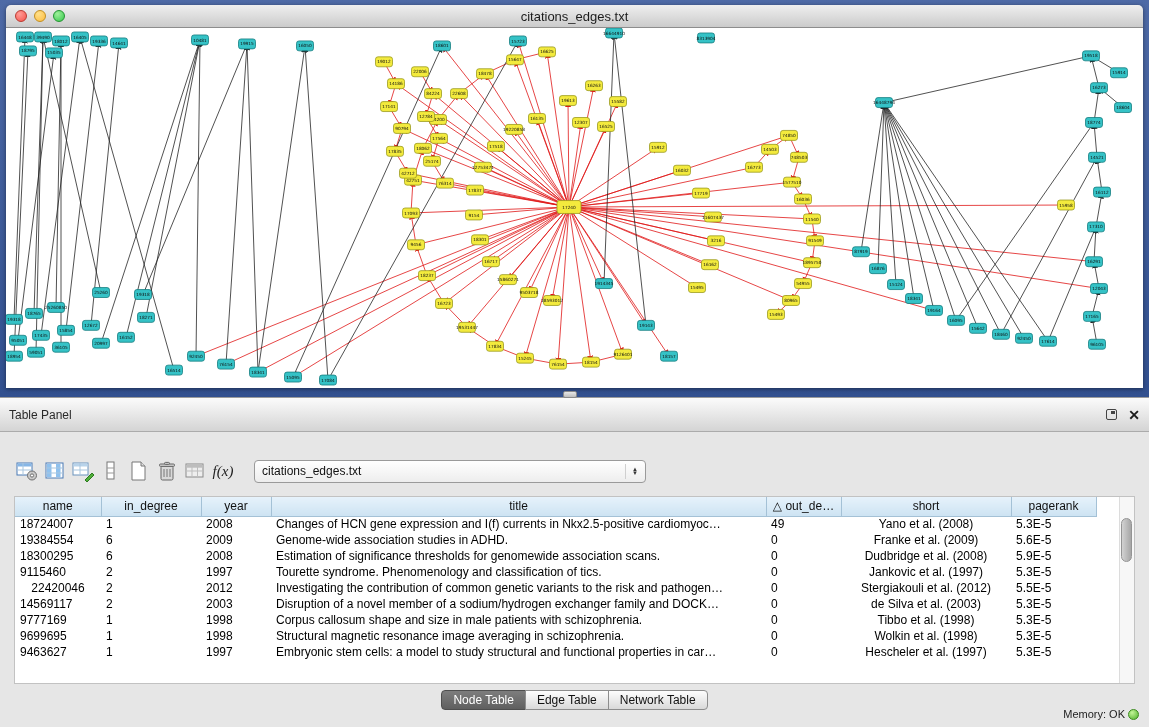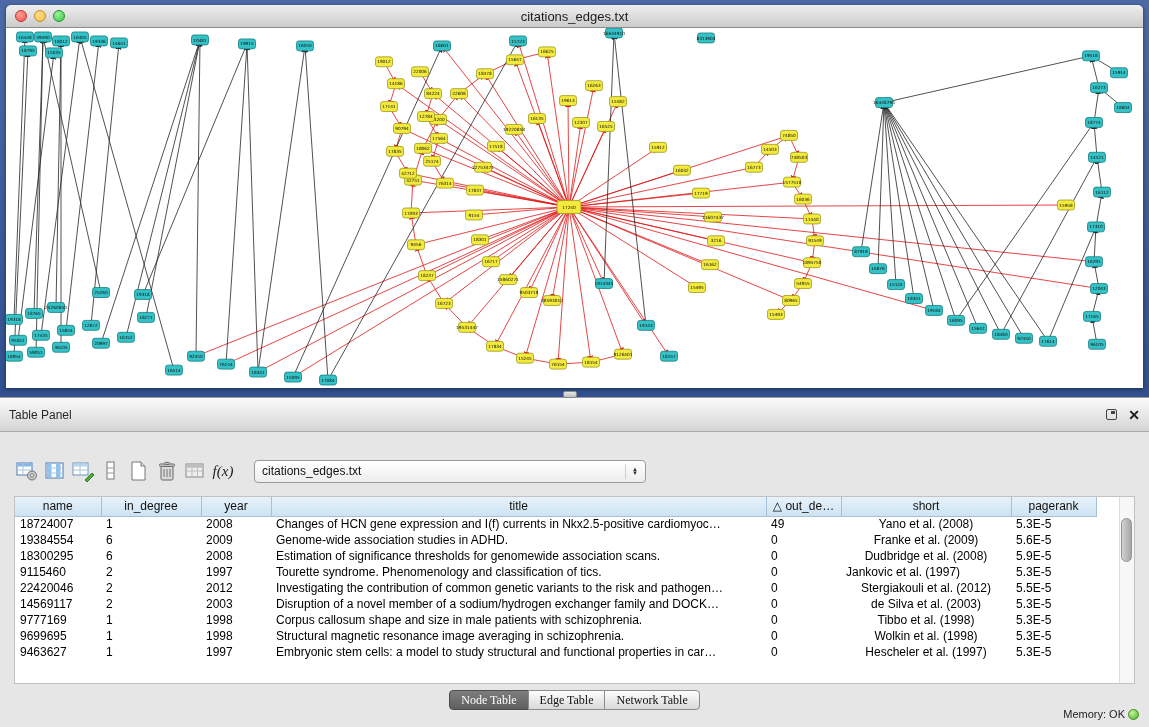--- a/index.html
+++ b/index.html
@@ -59,21 +59,21 @@
     border-bottom:1px solid #a4c1d6; font-weight:normal; font-size:12px; padding:0 3px;
     white-space:nowrap; overflow:hidden; text-align:center; color:#111; }
   td { height:16px; padding:0 5px; font-size:12px; white-space:nowrap; overflow:hidden;
     text-overflow:ellipsis; color:#000; }
   .vscroll { position:absolute; top:0; right:0; width:15px; height:100%; background:#f7f7f7; border-left:1px solid #dcdcdc; }
   .vthumb { position:absolute; top:21px; left:1px; width:11px; height:44px; border-radius:6px;
     background:linear-gradient(90deg,#d2d2d2,#a6a6a6); border:1px solid #949494; }
 
   .tabs { margin-top:6px; display:flex; justify-content:center; }
   .tab { border:1px solid #8d8d8d; background:linear-gradient(#fdfdfd,#d9d9d9);
-    padding:2px 11px; font-size:12px; color:#111; margin-left:-1px; height:20px; line-height:15px;font-family:Liberation Serif, serif; }
+    padding:2px 11px; font-size:12px; color:#111; margin-left:-1px; height:20px; line-height:15px; }
   .tab:first-child { border-radius:4px 0 0 4px; margin-left:0; }
   .tab:last-child { border-radius:0 4px 4px 0; }
   .tab.active { background:linear-gradient(#7d7d7d,#5f5f5f); color:#fff; border-color:#4e4e4e; }
 
   .statusbar { position:absolute; left:0; right:0; bottom:0; height:26px;
     display:flex; align-items:center; justify-content:flex-end; gap:3px; padding:0 10px;
     font-size:11px; color:#222; }
   .mem-dot { width:11px; height:11px; border-radius:50%;
     background:radial-gradient(circle at 35% 30%, #c3f598, #4fb02a); border:1px solid #3a8a1d; }
 </style>
@@ -896,25 +896,25 @@
             <td style="text-align: left;">0</td>
             <td style="text-align: center;">Dudbridge et al. (2008)</td>
             <td style="text-align: left;">5.9E-5</td>
           </tr>
           <tr>
             <td style="text-align: left;">9115460</td>
             <td style="text-align: left;">2</td>
             <td style="text-align: left;">1997</td>
             <td style="text-align: left;">Tourette syndrome. Phenomenology and classification of tics.</td>
             <td style="text-align: left;">0</td>
-            <td style="">Jankovic et al. (1997)</td>
+            <td style="text-align: center;">Jankovic et al. (1997)</td>
             <td style="text-align: left;">5.3E-5</td>
           </tr>
           <tr>
-            <td style="text-align: left; margin-left: 24px;">22420046</td>
+            <td style="text-align: center; margin-left: 24px;">22420046</td>
             <td style="text-align: left;">2</td>
             <td style="text-align: left;">2012</td>
             <td style="text-align: left;">Investigating the contribution of common genetic variants to the risk and pathogen…</td>
             <td style="text-align: left;">0</td>
             <td style="text-align: center;">Stergiakouli et al. (2012)</td>
             <td style="text-align: left;">5.5E-5</td>
           </tr>
           <tr>
             <td style="text-align: left;">14569117</td>
             <td style="text-align: left;">2</td>

